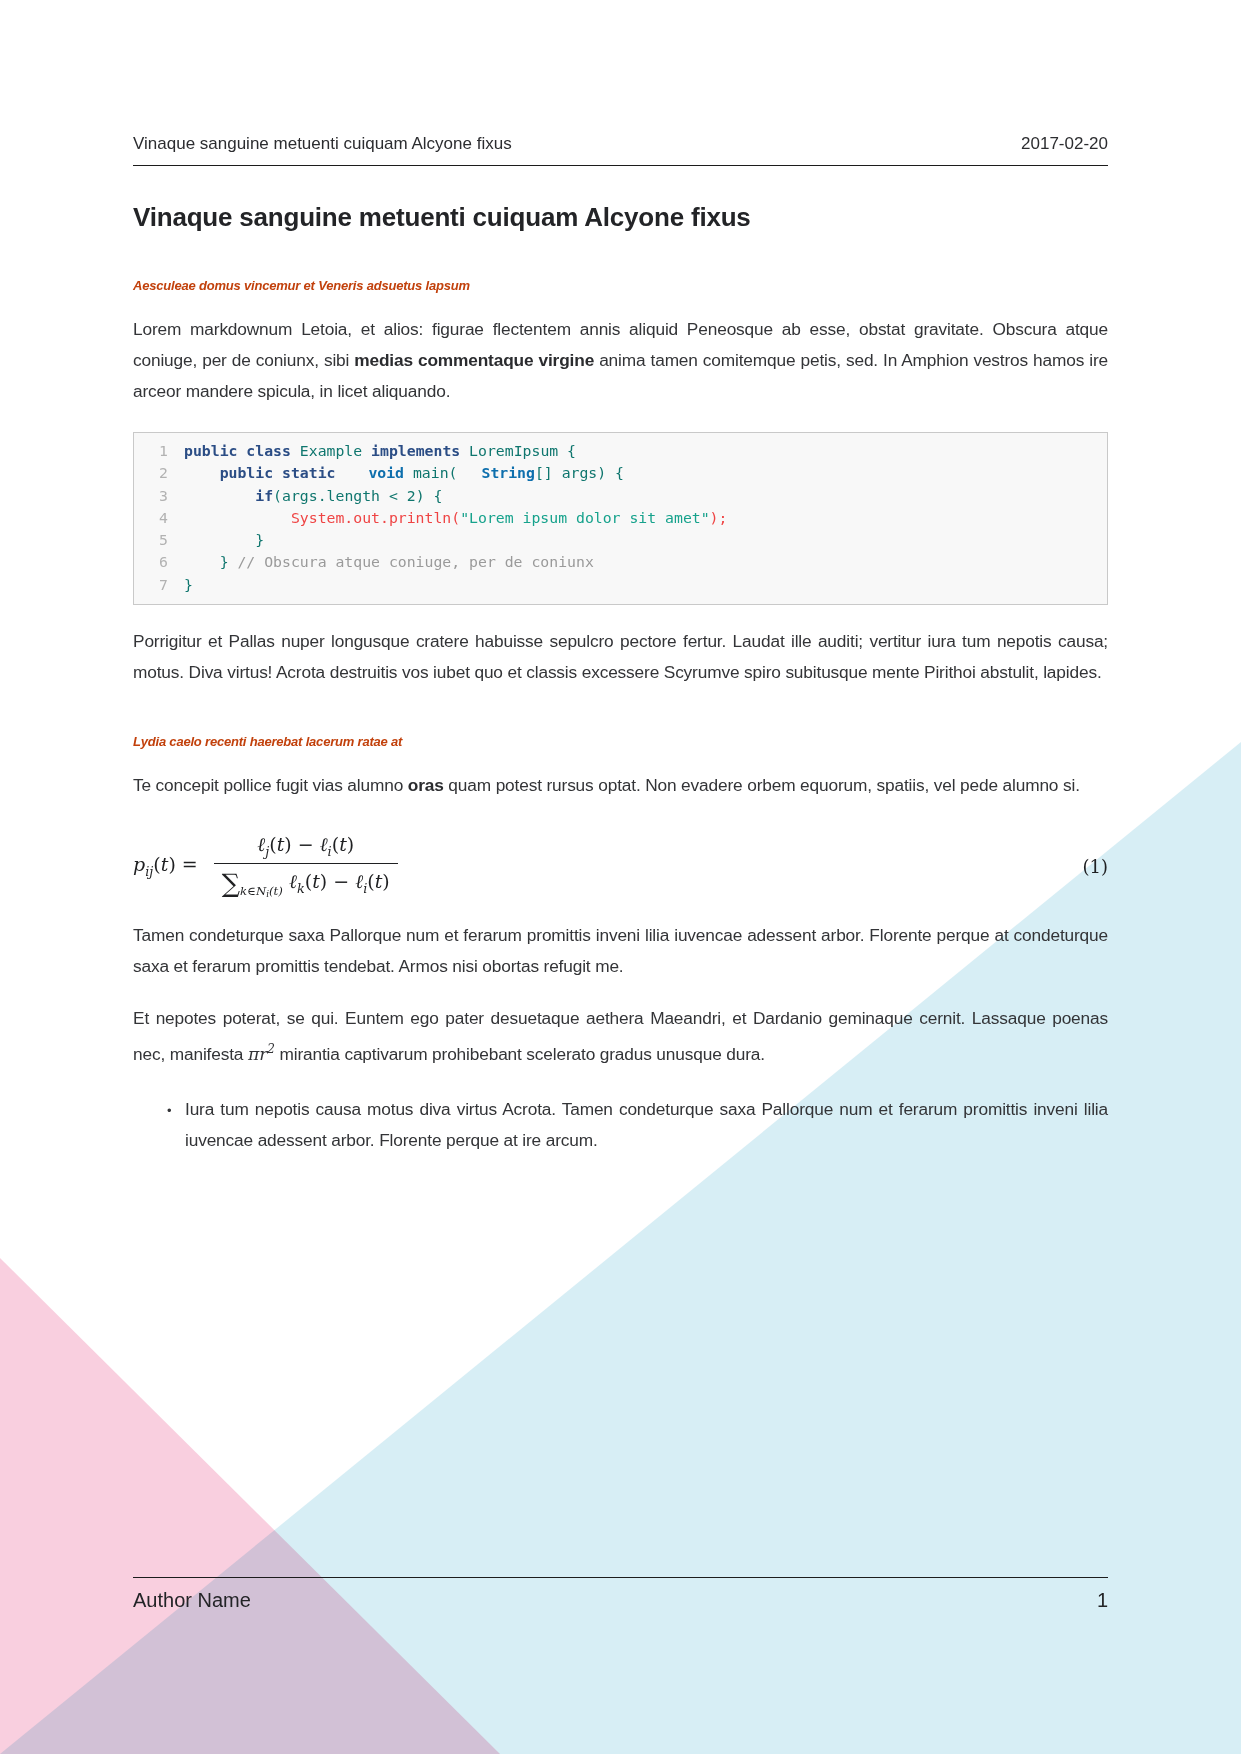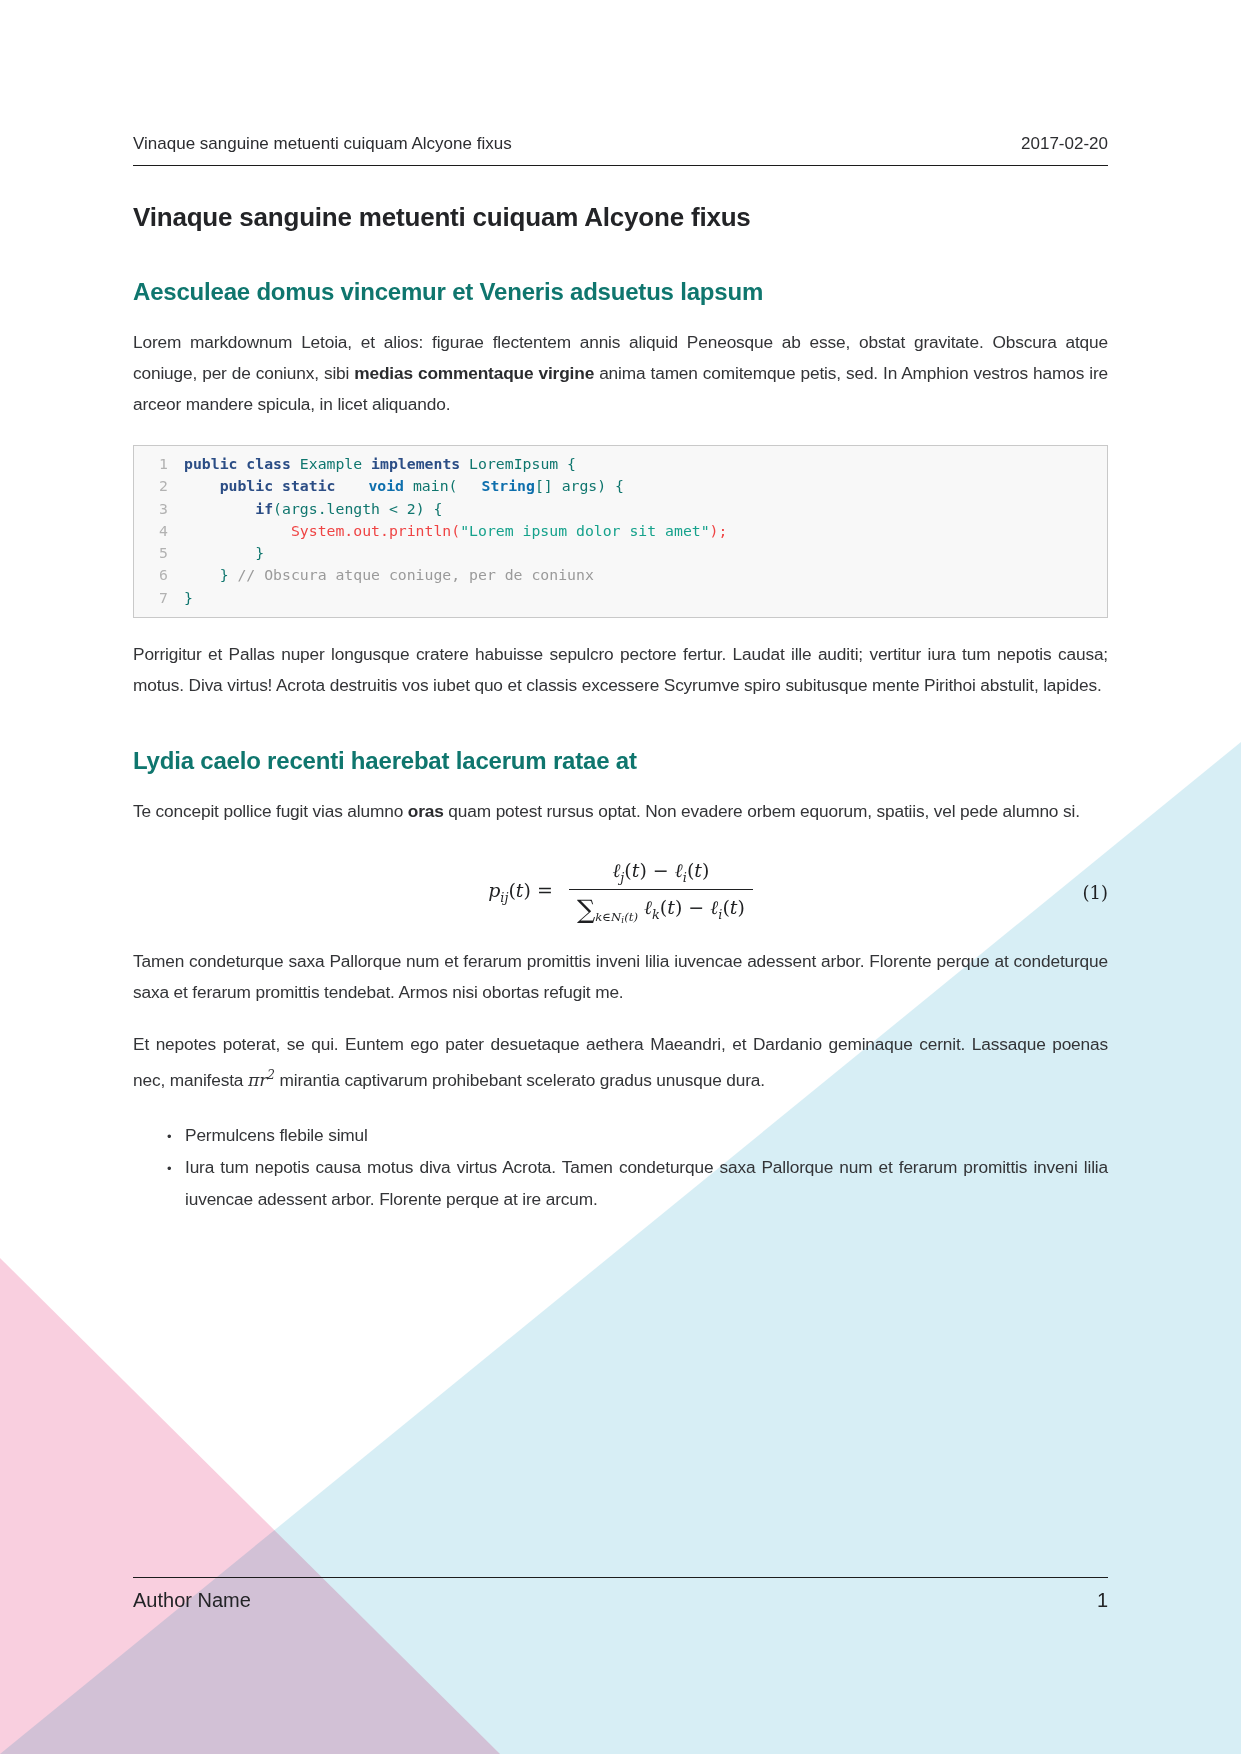--- a/index.html
+++ b/index.html
@@ -14,21 +14,21 @@
   .bg-cyan{clip-path:polygon(1241px 742px,1241px 1754px,0px 1754px);}
   .bg-pink{clip-path:polygon(0px 1258px,500px 1754px,0px 1754px);}
 
   .content{position:absolute;left:133px;width:975px;top:0;z-index:2;}
 
   .page-header{
     margin-top:134px;display:flex;justify-content:space-between;align-items:baseline;
     font-size:17px;color:#2c2d30;padding-bottom:11px;border-bottom:1.6px solid #1c1c1c;
   }
   h1.doc-title{font-size:26px;line-height:30px;font-weight:bold;color:#232427;margin:36px 0 0 0;letter-spacing:-0.2px;}
-  h2.sec-heading{font-size:24px;font-weight:bold;color:#0f766e;margin:46px 0 0 0;letter-spacing:-0.2px;}
+  h2.sec-heading{font-size:13px;font-weight:bold;color:#c2410c;margin:46px 0 0 0;letter-spacing:-0.2px;font-style:italic;}
   p.body-par{font-size:17.3px;line-height:31px;text-align:justify;margin:21px 0 0 0;letter-spacing:-0.15px;}
   p.body-par b{color:#2b2c2f;}
 
   
   .codeblock{
     margin:25px 0 0 0;border:1px solid #c9c9c9;background:#f8f8f8;
     padding:7px 10px 8px 8px;
     font-family:"DejaVu Sans Mono","Liberation Mono",monospace;
     font-size:14.8px;line-height:22.3px;
   }
@@ -41,21 +41,21 @@
   .tok-str{color:#16a28c;}
   .tok-com{color:#9a9a9a;}
 
   ol.num-list{margin:22px 0 0 0;padding-left:50px;font-size:17.3px;line-height:31px;letter-spacing:-0.15px;}
   ol.num-list li{margin:2px 0;padding-left:3px;}
   ul.dot-list{margin:24px 0 0 0;padding-left:52px;list-style:none;font-size:17.3px;line-height:31.5px;letter-spacing:-0.15px;}
   ul.dot-list li{position:relative;text-align:justify;margin:1px 0;}
   ul.dot-list li::before{content:"\2022";position:absolute;left:-18px;top:1px;font-size:13px;color:#333437;}
 
   
-  .equation{position:relative;margin:32px 0 0 0;display:flex;justify-content:center;align-items:center;
+  .equation{position:relative;margin:32px 0 0 0;display:flex;justify-content:flex-start;align-items:center;
     font-family:"DejaVu Serif","Liberation Serif",serif;font-size:19px;color:#1f2022;}
   .eq-lhs{display:inline-block;}
   .eq-frac{display:inline-flex;flex-direction:column;align-items:center;vertical-align:middle;margin-left:16px;}
   .eq-num-row{padding:0 8px 4px 8px;}
   .eq-den-row{border-top:1.3px solid #1f2022;padding:4px 8px 0 8px;}
   .eq-it{font-style:italic;}
   .eq-up{font-style:normal;}
   .eq-sub{font-style:italic;font-size:0.68em;vertical-align:-0.4em;letter-spacing:0;}
   .eq-big{font-style:normal;font-size:1.35em;vertical-align:-0.15em;}
   .eq-ssub{font-style:italic;font-size:0.62em;vertical-align:-0.55em;}
@@ -115,21 +115,20 @@
       <span class="eq-den-row" id="eq-den"><span class="eq-big">∑</span><span class="eq-ssub">k∈N</span><span class="eq-ssub2">i</span><span class="eq-ssub">(t)</span><span class="eq-up"> </span><span class="eq-it">ℓ</span><span class="eq-sub">k</span><span class="eq-up">(</span><span class="eq-it">t</span><span class="eq-up">) − </span><span class="eq-it">ℓ</span><span class="eq-sub">i</span><span class="eq-up">(</span><span class="eq-it">t</span><span class="eq-up">)</span></span>
     </span>
     <span class="eq-number">(1)</span>
   </div>
 
   <p class="body-par">Tamen condeturque saxa Pallorque num et ferarum promittis inveni lilia iuvencae adessent arbor. Florente perque at condeturque saxa et ferarum promittis tendebat. Armos nisi obortas refugit me.</p>
 
   <p class="body-par"><span>Et nepotes poterat, se qui. Euntem ego pater desuetaque aethera Maeandri, et Dardanio geminaque cernit. Lassaque poenas nec, manifesta </span><span class="math-inline"><span>πr</span><sup>2</sup></span><span> mirantia captivarum prohibebant scelerato gradus unusque dura.</span></p>
 
   <ul class="dot-list" id="dot-list">
-      <li>Permulcens flebile simul</li>
       <li>Iura tum nepotis causa motus diva virtus Acrota. Tamen condeturque saxa Pallorque num et ferarum promittis inveni lilia iuvencae adessent arbor. Florente perque at ire arcum.</li>
     </ul>
 
 </div>
 
 <div class="page-footer">
   <span>Author Name</span>
   <span>1</span>
 </div>
 

